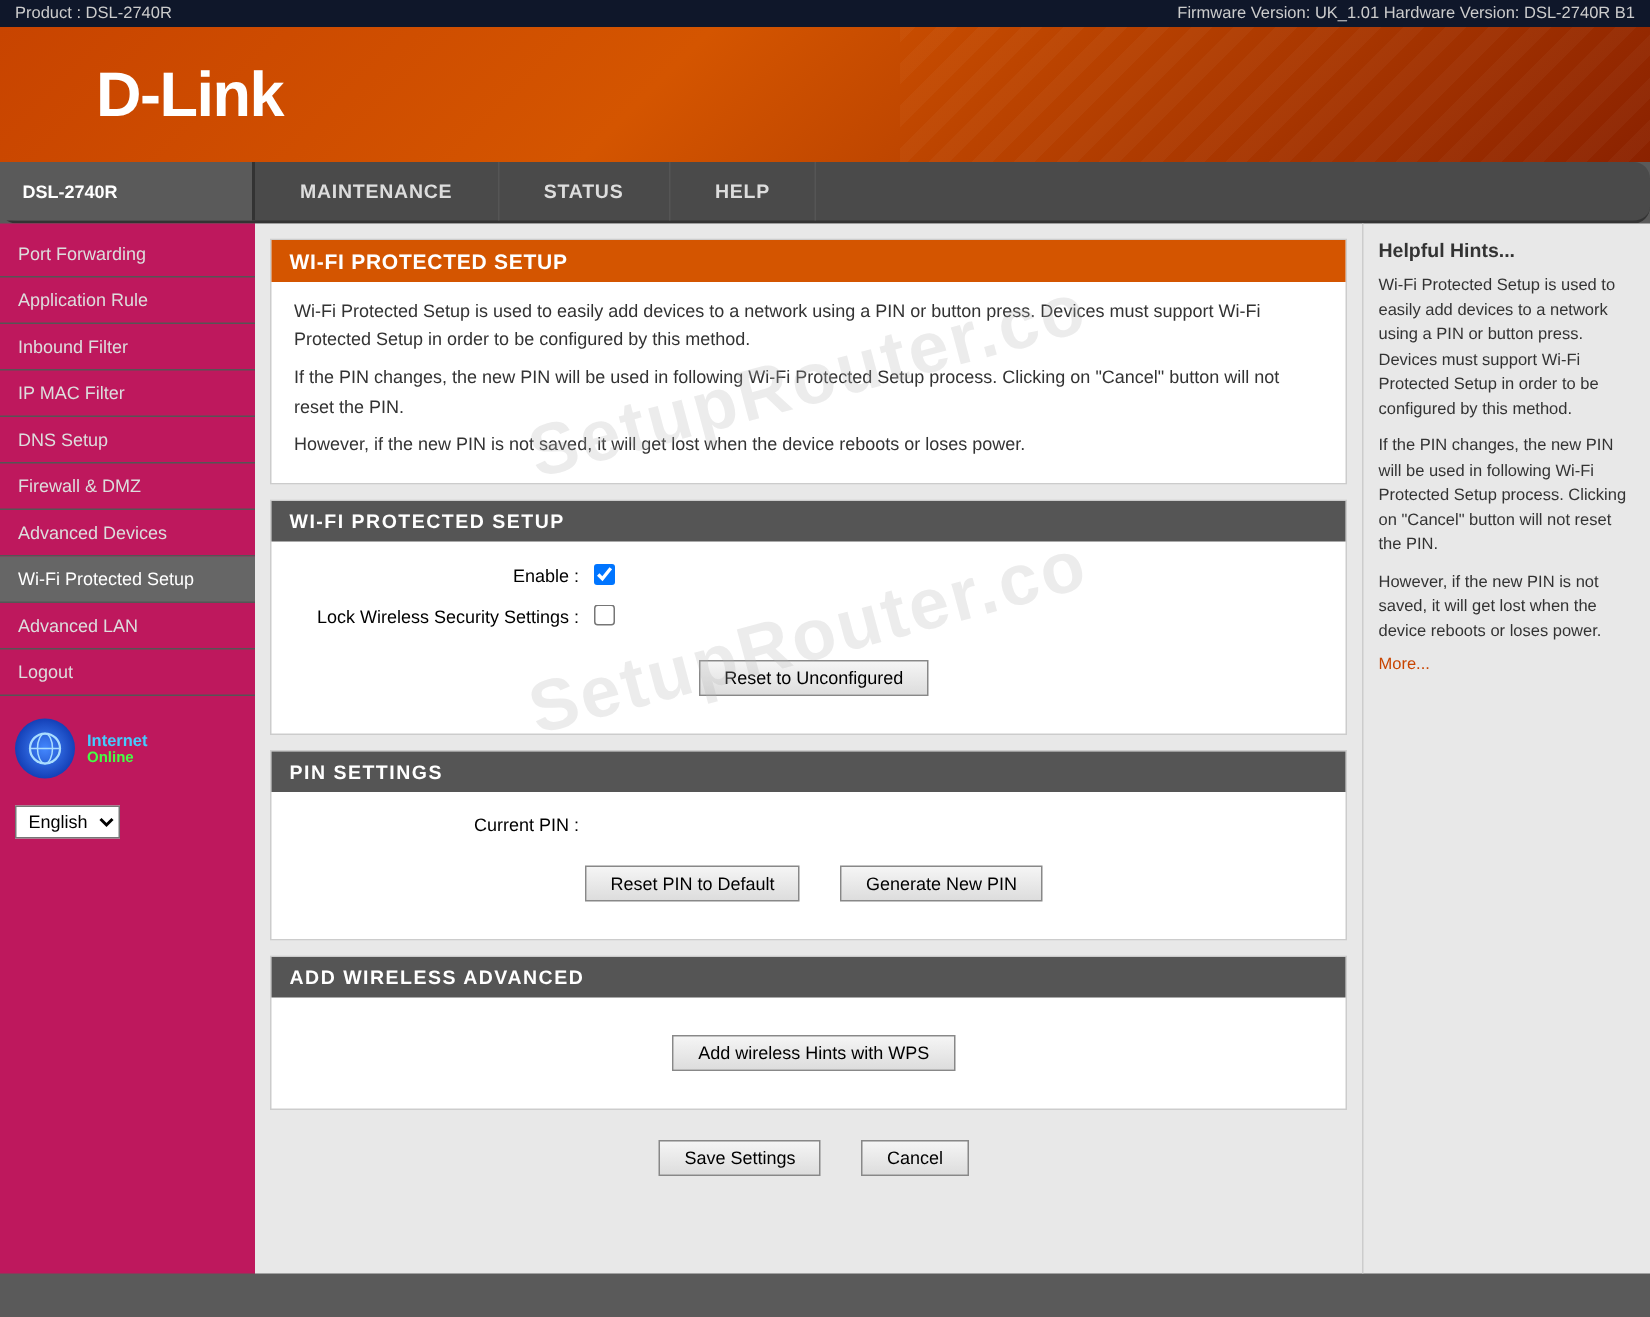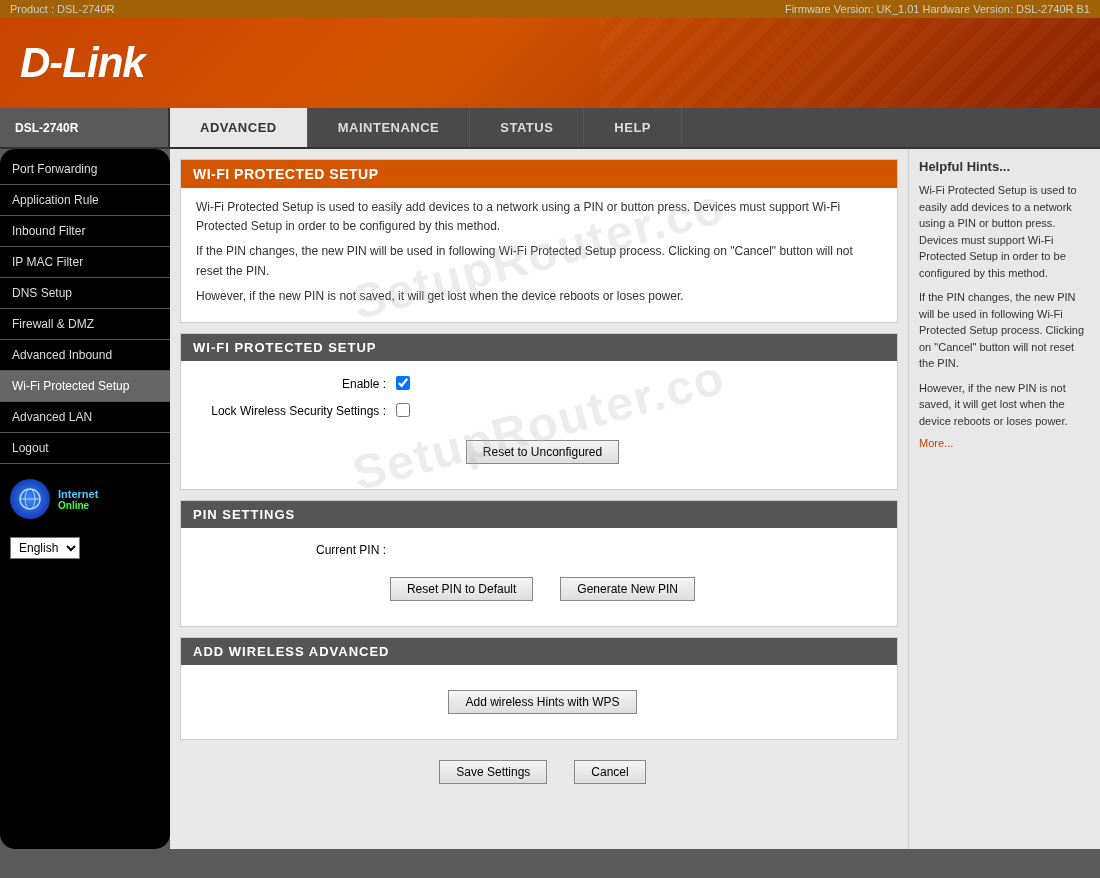--- a/index.html
+++ b/index.html
@@ -1,20 +1,20 @@
 <!DOCTYPE html>
 <html><head>
   <meta charset="utf-8">
   <style>
     * { margin: 0; padding: 0; box-sizing: border-box; }
     body { font-family: Arial, sans-serif; font-size: 13px; background: #5a5a5a; width: 1100px; min-height: 878px; }
 
     
     #top-bar {
-      background: #a16207;
+      background: #0f172a;
       color: #ccc;
       font-size: 11px;
       padding: 3px 10px;
       display: flex;
       justify-content: space-between;
     }
 
     
     #header {
       background: linear-gradient(135deg, #c84400 0%, #d45500 40%, #8b2200 100%);
@@ -35,29 +35,30 @@
         transparent,
         transparent 10px,
         rgba(255,255,255,0.03) 10px,
         rgba(255,255,255,0.03) 20px
       );
     }
     #logo {
       color: white;
       font-size: 42px;
       font-weight: bold;
-      font-style: italic;
       letter-spacing: -1px;
+      margin-left: 44px;
     }
 
     
     #nav {
       background: #4a4a4a;
       display: flex;
       border-bottom: 2px solid #333;
+      border-radius: 11px;
     }
     #nav-brand {
       background: #5a5a5a;
       color: #fff;
       padding: 0 15px;
       display: flex;
       align-items: center;
       font-size: 12px;
       font-weight: bold;
       min-width: 170px;
@@ -79,24 +80,23 @@
 
     
     #main {
       display: flex;
       min-height: 700px;
     }
 
     
     #sidebar {
       width: 170px;
-      background: #000000;
+      background: #be185d;
       flex-shrink: 0;
       padding-top: 5px;
-      border-radius: 15px;
     }
     .sidebar-item {
       color: #ddd;
       padding: 8px 12px;
       cursor: pointer;
       font-size: 12px;
       border-bottom: 1px solid #555;
     }
     .sidebar-item.active {
       background: #666;
@@ -272,36 +272,35 @@
   <span>Product : DSL-2740R</span>
   <span>Firmware Version: UK_1.01 Hardware Version: DSL-2740R B1</span>
 </div>
 
 <div id="header">
   <div id="logo">D-Link</div>
 </div>
 
 <div id="nav">
   <div id="nav-brand">DSL-2740R</div>
-  <div class="nav-tab active">ADVANCED</div>
   <div class="nav-tab">MAINTENANCE</div>
   <div class="nav-tab">STATUS</div>
   <div class="nav-tab">HELP</div>
 </div>
 
 <div id="main">
 
   <div id="sidebar">
     <div class="sidebar-item">Port Forwarding</div>
     <div class="sidebar-item">Application Rule</div>
     <div class="sidebar-item">Inbound Filter</div>
     <div class="sidebar-item">IP MAC Filter</div>
     <div class="sidebar-item">DNS Setup</div>
     <div class="sidebar-item">Firewall &amp; DMZ</div>
-    <div class="sidebar-item">Advanced Inbound</div>
+    <div class="sidebar-item">Advanced Devices</div>
     <div class="sidebar-item active">Wi-Fi Protected Setup</div>
     <div class="sidebar-item">Advanced LAN</div>
     <div class="sidebar-item">Logout</div>
 
     <div class="sidebar-status">
       <div class="status-icon">
         <svg width="24" height="24" viewBox="0 0 24 24">
           <circle cx="12" cy="12" r="10" fill="none" stroke="#adf" stroke-width="1.5"></circle>
           <ellipse cx="12" cy="12" rx="5" ry="10" fill="none" stroke="#adf" stroke-width="1"></ellipse>
           <line x1="2" y1="12" x2="22" y2="12" stroke="#adf" stroke-width="1"></line>

